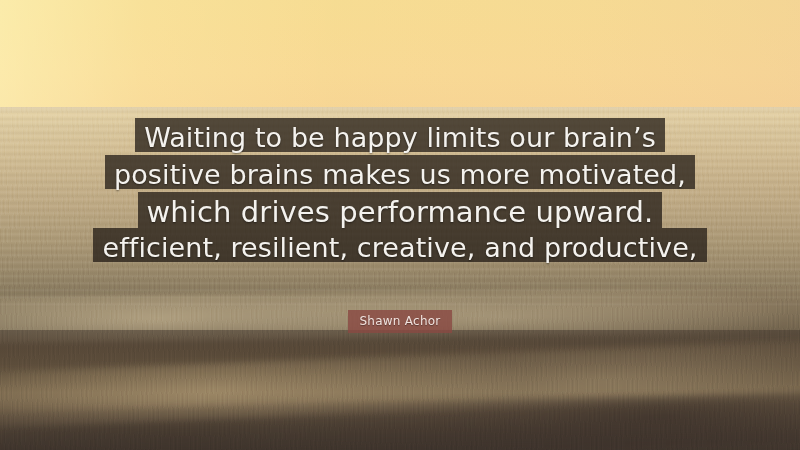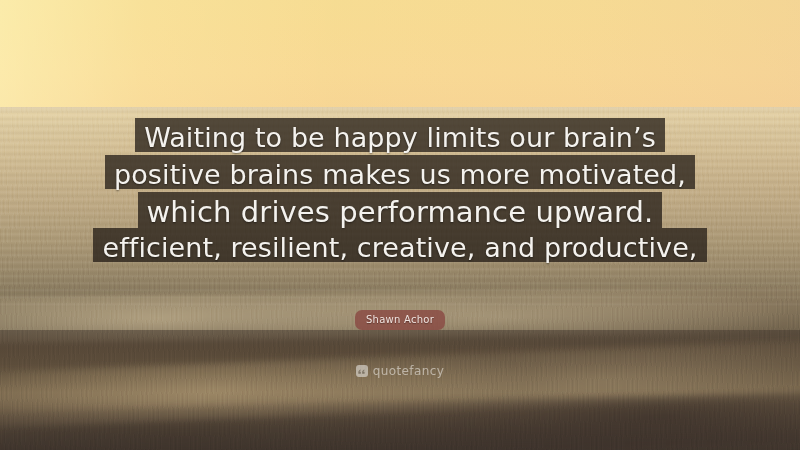--- a/index.html
+++ b/index.html
@@ -186,26 +186,25 @@
     position: absolute;
     top: 310px;
     left: 0;
     right: 0;
     display: flex;
     justify-content: center;
   }
   .author-badge {
     background: rgba(138,72,66,0.80);
     color: #f1e3df;
-    font-size: 10px;
+    font-size: 12px;
     letter-spacing: 0.25px;
     padding: 4px 11px 5px 11px;
     white-space: nowrap;
     text-shadow: 0 1px 1px rgba(0,0,0,0.35);
-    border-radius: 7px;
   }
 
   
   .watermark {
     position: absolute;
     top: 364px;
     left: 0;
     right: 0;
     display: flex;
     align-items: center;
@@ -249,22 +248,14 @@
     <span class="quote-line">Waiting to be happy limits our brain’s</span>
     <span class="quote-line">positive brains makes us more motivated,</span>
     <span class="quote-line last">which drives performance upward.</span>
     <span class="quote-line">efficient, resilient, creative, and productive,</span>
   </div>
 
   <div class="author">
     <span class="author-badge">Shawn Achor</span>
   </div>
 
-  <div class="watermark">
-    <span class="wm-logo">
-      <svg width="9" height="9" viewBox="0 0 9 9" aria-hidden="true">
-        <path d="M1.3 5.6c0-1.5 0.8-2.6 2.1-3.1l0.4 0.8C3.1 3.6 2.7 4.1 2.6 4.7h1.2v2.1H1.3V5.6zM5.1 5.6c0-1.5 0.8-2.6 2.1-3.1l0.4 0.8C6.9 3.6 6.5 4.1 6.4 4.7h1.2v2.1H5.1V5.6z" fill="#7d7a74"></path>
-      </svg>
-    </span>
-    <span class="wm-text">quotefancy</span>
-  </div>
 
 </div>
 
 </body></html>

